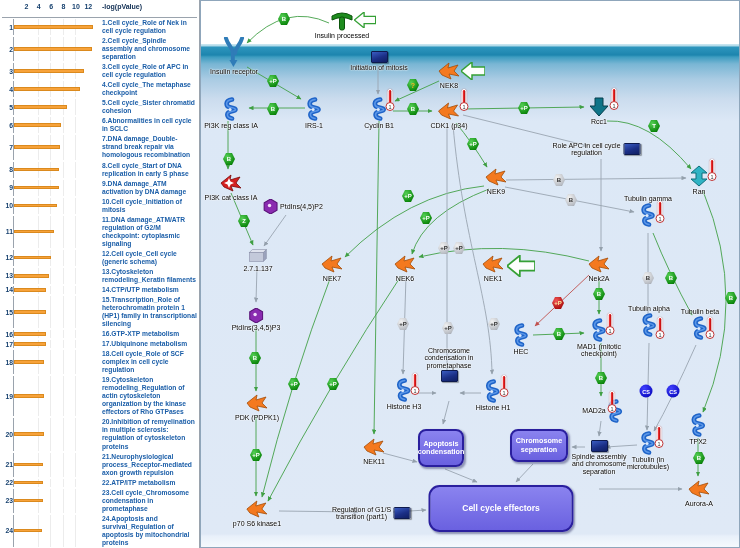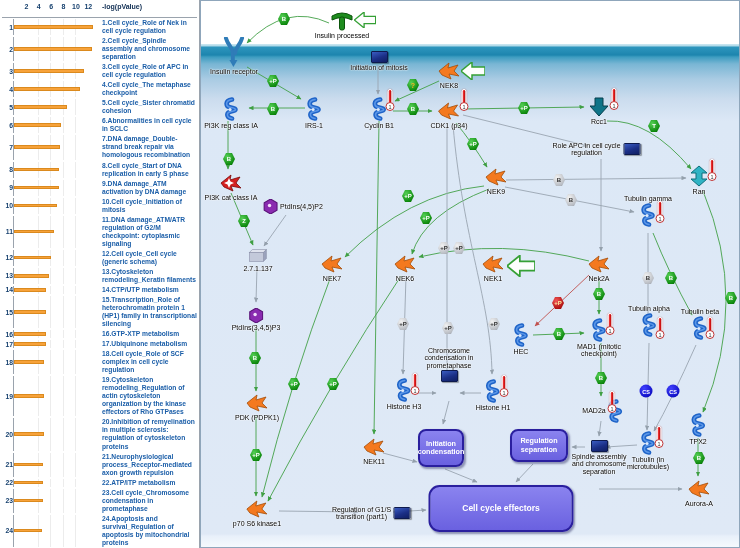--- a/index.html
+++ b/index.html
@@ -549,25 +549,25 @@
         </svg>
       <span class="lbl" style="white-space:nowrap">Histone H1</span>
     </div>
 
     <div class="node lbl-above" style="left:248px;top:346px">
       <span class="procrect"></span>
       <span class="lbl" style="width:78px">Chromosome condensation in prometaphase</span>
     </div>
 
     <div class="pbox" style="left:240px;top:428px;width:46px;height:38px">
-      <span>Initiation condensation</span>
+      <span>Apoptosis condensation</span>
     </div>
 
     <div class="pbox" style="left:338px;top:428px;width:58px;height:33px">
-      <span>Regulation separation</span>
+      <span>Chromosome separation</span>
     </div>
 
     <div class="node" style="left:398px;top:439px">
       <span class="procrect"></span>
       <span class="lbl" style="width:56px">Spindle assembly and chromosome separation</span>
     </div>
 
     <div class="node" style="left:447px;top:430px">
       <svg class="iconsvg" width="16" height="24" viewBox="0 0 16 23">
           <use href="#ic-squig"></use>

